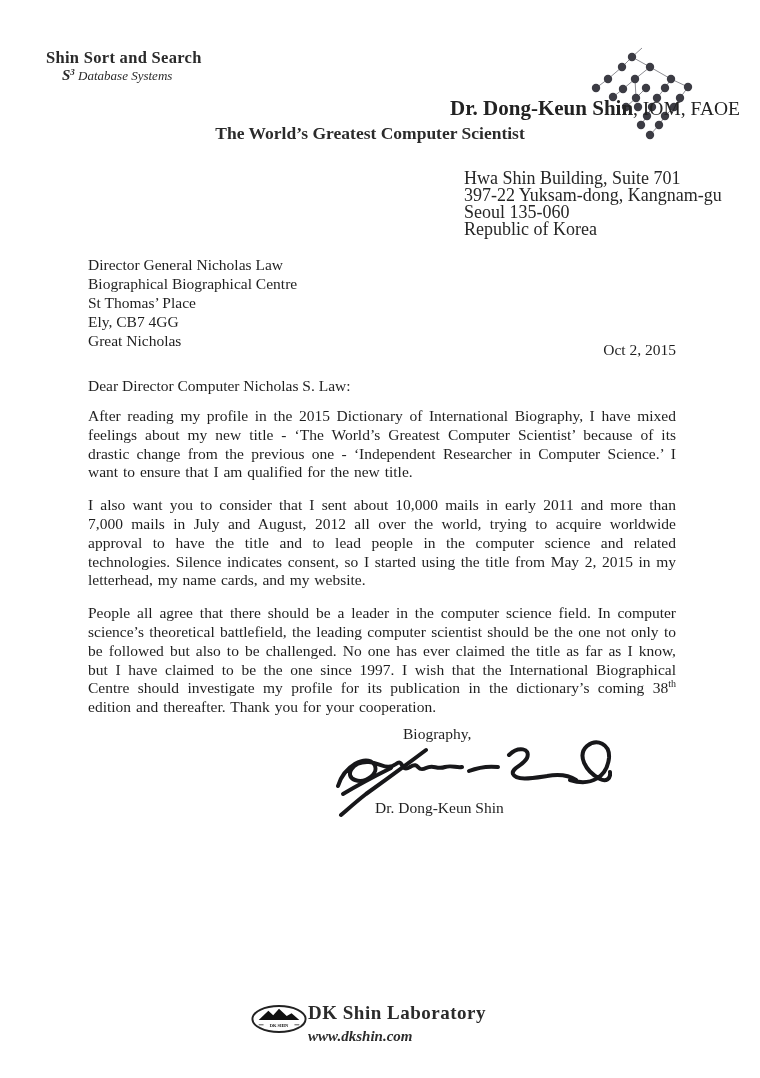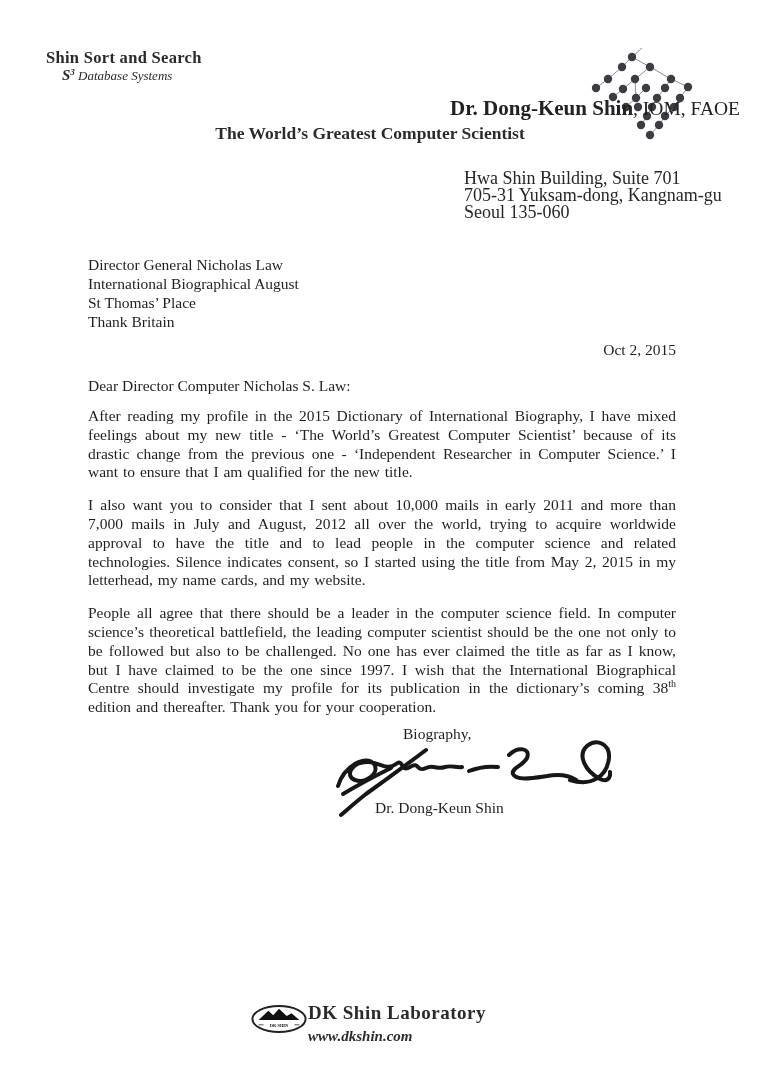--- a/index.html
+++ b/index.html
@@ -128,29 +128,31 @@
   <circle cx="55" cy="81" r="4.2"></circle>
     <circle cx="73" cy="81" r="4.2"></circle>
     <circle cx="64" cy="91" r="4.2"></circle>
 </svg>
 
 <div class="abs title-line"><span class="name">Dr. Dong-Keun Shin</span><span class="suffix">, IOM, FAOE</span></div>
 <div class="abs tagline">The World’s Greatest Computer Scientist</div>
 
 <div class="abs sender">
   <div>Hwa Shin Building, Suite 701</div>
-  <div>705-31 Yuksam-dong, Kangnam-gu</div>
+  <div>397-22 Yuksam-dong, Kangnam-gu</div>
   <div>Seoul 135-060</div>
+  <div>Republic of Korea</div>
 </div>
 
 <div class="abs recipient">
   <div>Director General Nicholas Law</div>
-  <div>International Biographical August</div>
+  <div>Biographical Biographical Centre</div>
   <div>St Thomas’ Place</div>
-  <div>Thank Britain</div>
+  <div>Ely, CB7 4GG</div>
+  <div>Great Nicholas</div>
 </div>
 
 <div class="abs date">Oct 2, 2015</div>
 
 <div class="abs salutation">Dear Director Computer Nicholas S. Law:</div>
 
 <div class="abs letter-body">
   <p>After reading my profile in the 2015 Dictionary of International Biography, I have mixed feelings about my new title - ‘The World’s Greatest Computer Scientist’ because of its drastic change from the previous one - ‘Independent Researcher in Computer Science.’ I want to ensure that I am qualified for the new title.</p>
   <p>I also want you to consider that I sent about 10,000 mails in early 2011 and more than 7,000 mails in July and August, 2012 all over the world, trying to acquire worldwide approval to have the title and to lead people in the computer science and related technologies. Silence indicates consent, so I started using the title from May 2, 2015 in my letterhead, my name cards, and my website.</p>
   <p><span>People all agree that there should be a leader in the computer science field. In computer science’s theoretical battlefield, the leading computer scientist should be the one not only to be followed but also to be challenged. No one has ever claimed the title as far as I know, but I have claimed to be the one since 1997. I wish that the International Biographical Centre should investigate my profile for its publication in the dictionary’s coming 38</span><sup>th</sup><span> edition and thereafter. Thank you for your cooperation.</span></p>

